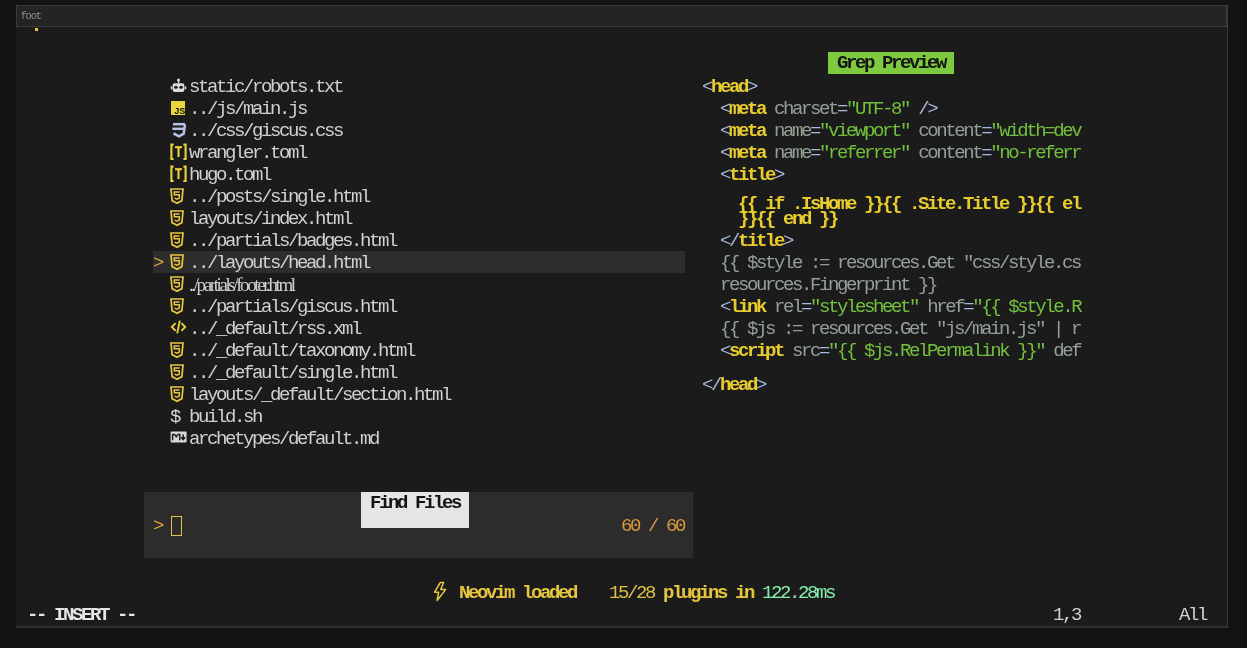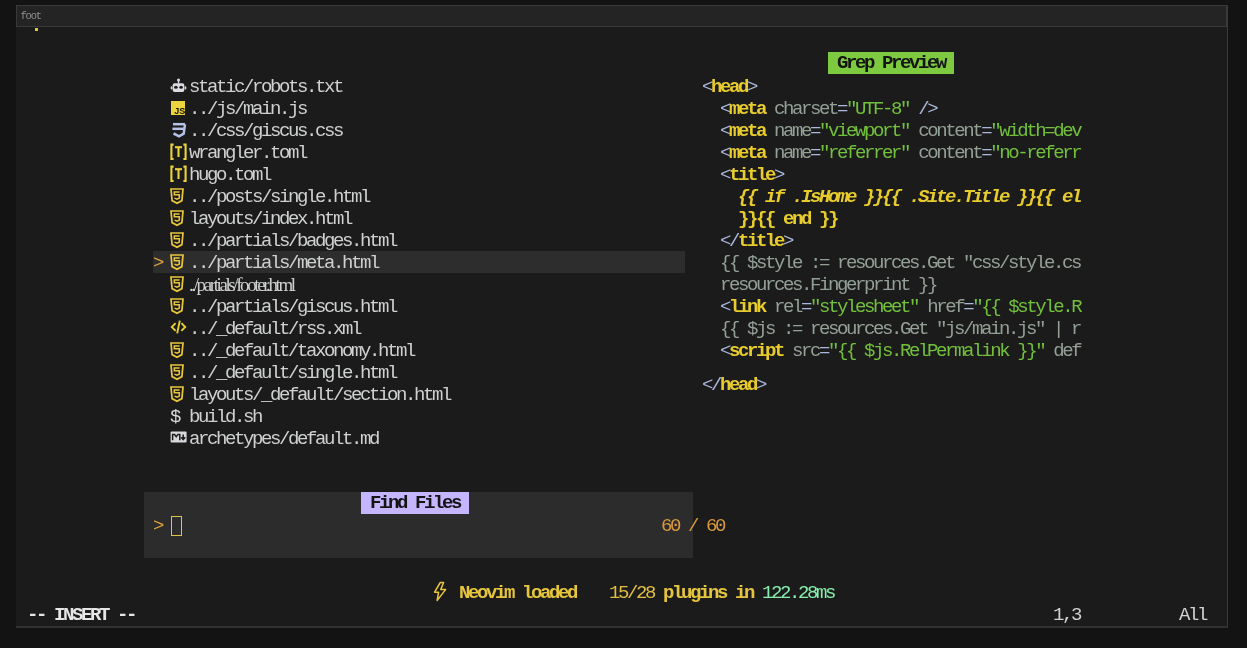--- a/index.html
+++ b/index.html
@@ -104,21 +104,21 @@
     <g id="h5">
       <path d="M1 1 h12 l-1.1 11.6 -4.9 2.7 -4.9-2.7 z" fill="none" stroke="#e8c63e" stroke-width="1.7"></path>
       <path d="M9.6 4 H4.3 v2.8 h5 v3.3 L7 11.2 4.5 10.1" fill="none" stroke="#e8c63e" stroke-width="1.5"></path>
     </g>
   </defs>
 </svg>
 <div class="t" style="left:189px;top:185px;">../posts/single.html</div>
 <div class="t" style="left:189px;top:207px;">layouts/index.html</div>
 <div class="t" style="left:189px;top:229px;">../partials/badges.html</div>
 <div class="t" style="left:153px;top:251px;color:#dfa63e;">&gt;</div>
-<div class="t" style="left:189px;top:251px;">../partials/meta.html</div>
+<div class="t" style="left:189px;top:251px;">../layouts/head.html</div>
 <div class="t" style="left:189px;top:273px;font-family:Liberation Serif, serif;">../partials/footer.html</div>
 <div class="t" style="left:189px;top:295px;">../partials/giscus.html</div>
 <svg class="ic" style="left:170px;top:319px;" width="17" height="16" viewBox="0 0 17 16">
   <g stroke="#e9cf35" stroke-width="1.9" fill="none">
     <path d="M5.6 4.2 L1.8 8 L5.6 11.8"></path>
     <path d="M11.4 4.2 L15.2 8 L11.4 11.8"></path>
     <path d="M9.8 1.6 L7.2 14.4"></path>
   </g>
 </svg>
 <div class="t" style="left:189px;top:317px;">../_default/rss.xml</div>
@@ -128,32 +128,32 @@
 <div class="t" style="left:170px;top:405px;color:#d8d8dc;">$</div>
 <div class="t" style="left:189px;top:405px;">build.sh</div>
 <svg class="ic" style="left:170px;top:431px;" width="18" height="13" viewBox="0 0 18 13">
   <rect x="0.6" y="0.6" width="16" height="11" rx="1" fill="#d8d8dc"></rect>
   <path d="M2.6 9.2V3.4h1.9L6.2 5.8 7.9 3.4h1.9V9.2" stroke="#1b1b1b" stroke-width="1.5" fill="none"></path>
   <path d="M13.2 3.4v4.4 M11.2 6.2l2 2.3 2-2.3" stroke="#1b1b1b" stroke-width="1.5" fill="none"></path>
 </svg>
 <div class="t" style="left:189px;top:427px;">archetypes/default.md</div>
 
 <div id="ffbox"></div>
-<div class="t b" style="left:361px;top:492px;background:#c4b5fd;color:#141414;line-height:22px;height:22px;"> Find Files </div>
+<div class="t b" style="left:361px;top:492px;background:#e5e5e5;color:#141414;line-height:22px;height:36px;"> Find Files </div>
 <div class="t" style="left:153px;top:514px;color:#dfa63e;">&gt;</div>
 <div style="position:absolute;left:170.5px;top:516px;width:9px;height:18px;border:1.5px solid #e3c24a;"></div>
-<div class="t" style="left:621px;top:514px;color:#d9983c;margin-left:40px;">60 / 60</div>
+<div class="t" style="left:621px;top:514px;color:#d9983c;">60 / 60</div>
 
 <div class="t b" style="left:828px;top:52px;background:#7dc93f;color:#141414;line-height:22px;height:22px;"> Grep Preview </div>
 <div class="t" style="left:702px;top:75px;"><span class="p">&lt;</span><span class="y">head</span><span class="p">&gt;</span></div>
 <div class="t" style="left:702px;top:97px;">  <span class="p">&lt;</span><span class="y">meta</span> <span class="c">charset</span><span class="p">=</span><span class="g">"UTF-8"</span> <span class="p">/&gt;</span></div>
 <div class="t" style="left:702px;top:119px;">  <span class="p">&lt;</span><span class="y">meta</span> <span class="c">name</span><span class="p">=</span><span class="g">"viewport"</span> <span class="c">content</span><span class="p">=</span><span class="g">"width=dev</span></div>
 <div class="t" style="left:702px;top:141px;">  <span class="p">&lt;</span><span class="y">meta</span> <span class="c">name</span><span class="p">=</span><span class="g">"referrer"</span> <span class="c">content</span><span class="p">=</span><span class="g">"no-referr</span></div>
 <div class="t" style="left:702px;top:163px;">  <span class="p">&lt;</span><span class="y">title</span><span class="p">&gt;</span></div>
-<div class="t" style="left:702px;top:185px;font-style:italic;">    <span class="y">{{ if .IsHome }}{{ .Site.Title }}{{ el</span></div>
+<div class="t" style="left:702px;top:192px;">    <span class="y">{{ if .IsHome }}{{ .Site.Title }}{{ el</span></div>
 <div class="t" style="left:702px;top:207px;">    <span class="y">}}{{ end }}</span></div>
 <div class="t" style="left:702px;top:229px;">  <span class="p">&lt;/</span><span class="y">title</span><span class="p">&gt;</span></div>
 <div class="t" style="left:702px;top:251px;">  <span class="c">{{ $style := resources.Get "css/style.cs</span></div>
 <div class="t" style="left:702px;top:273px;">  <span class="c">resources.Fingerprint }}</span></div>
 <div class="t" style="left:702px;top:295px;">  <span class="p">&lt;</span><span class="y">link</span> <span class="c">rel</span><span class="p">=</span><span class="g">"stylesheet"</span> <span class="c">href</span><span class="p">=</span><span class="g">"{{ $style.R</span></div>
 <div class="t" style="left:702px;top:317px;">  <span class="c">{{ $js := resources.Get "js/main.js" | r</span></div>
 <div class="t" style="left:702px;top:339px;">  <span class="p">&lt;</span><span class="y">script</span> <span class="c">src</span><span class="p">=</span><span class="g">"{{ $js.RelPermalink }}"</span><span class="c"> def</span></div>
 <div class="t" style="left:702px;top:361px;margin-top:12px;"><span class="p">&lt;/</span><span class="y">head</span><span class="p">&gt;</span></div>
 
 <svg class="ic" style="left:432px;top:581px;" width="16" height="21" viewBox="0 0 16 21">

